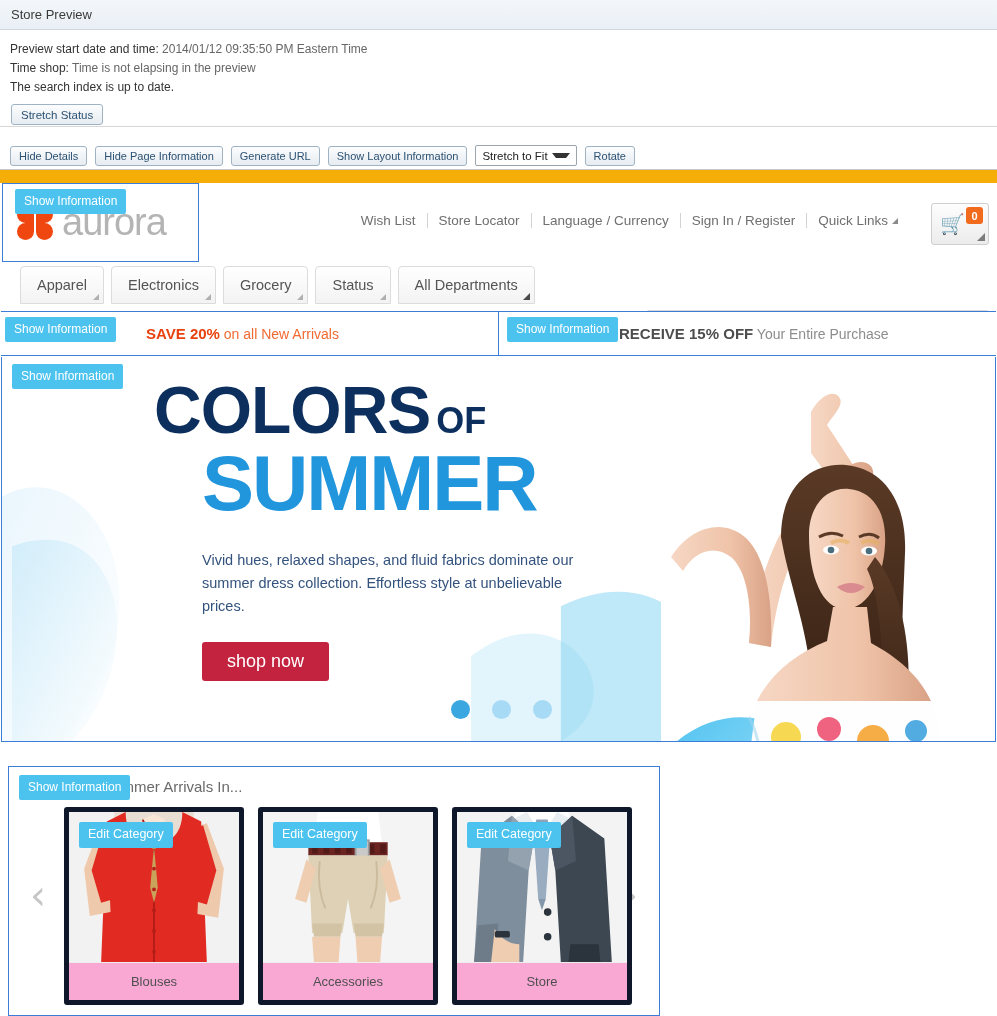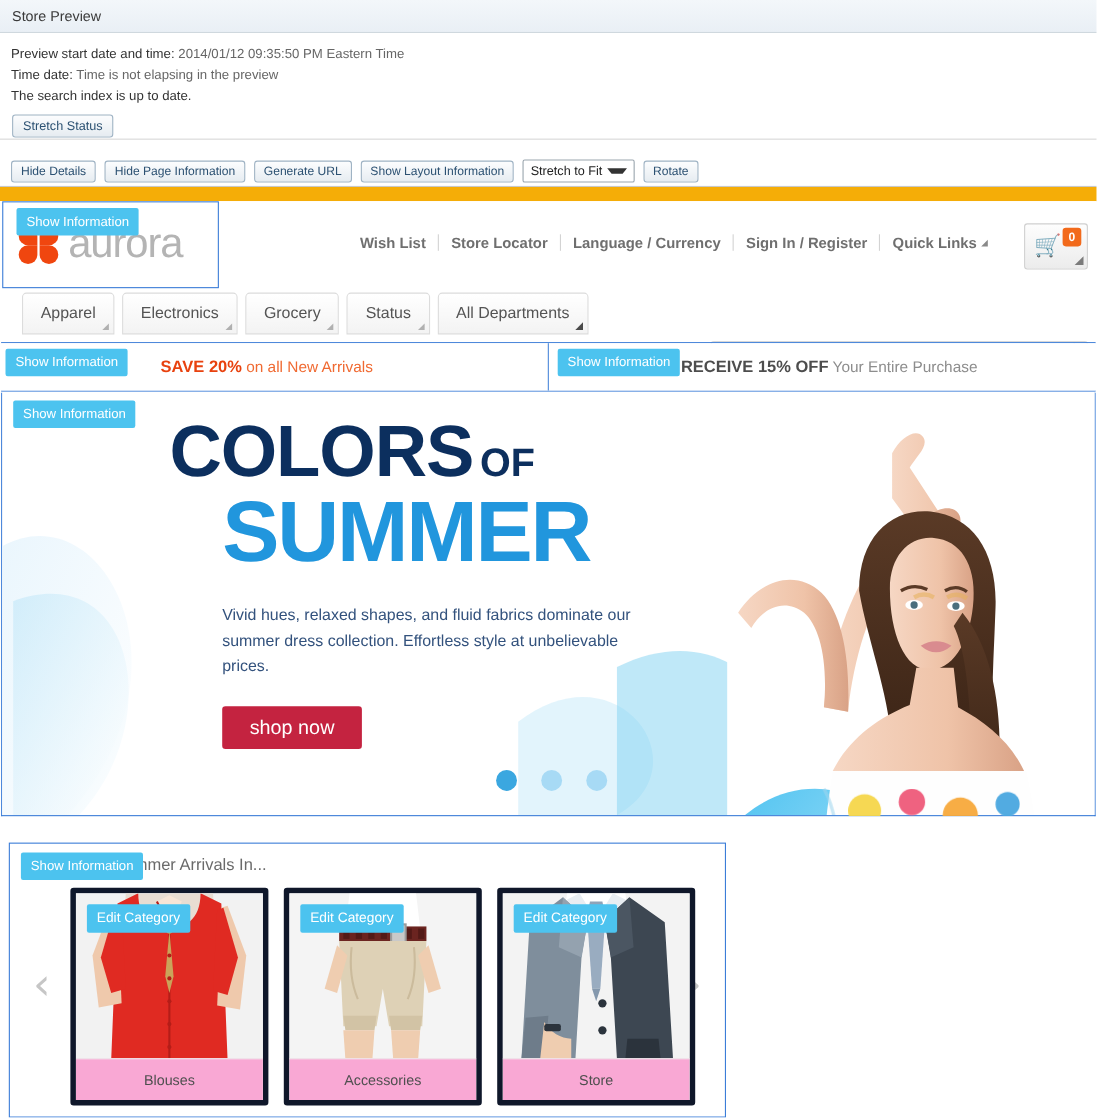--- a/index.html
+++ b/index.html
@@ -88,21 +88,21 @@
   .logo-flower { width: 36px; height: 34px; position: relative; flex: 0 0 auto; }
   .petal { position: absolute; width: 17px; height: 17px; background: #f0460f; border-radius: 50% 50% 50% 0; }
   .p1 { left: 0;  top: 0;  border-radius: 60% 60% 0 60%; }
   .p2 { left: 19px; top: 0;  border-radius: 60% 60% 60% 0; }
   .p3 { left: 0;  top: 17px; border-radius: 60% 0 60% 60%; }
   .p4 { left: 19px; top: 17px; border-radius: 0 60% 60% 60%; }
   .logo-word { font-size: 38px; color: #b4b4b4; letter-spacing: -1px; margin-left: 9px; font-weight: 400; }
 
   .top-links {
     position: absolute; right: 88px; top: 30px;
-    display: flex; align-items: center; font-size: 13.5px; color: #6f6f6f; font-weight: bold;
+    display: flex; align-items: center; font-size: 13.5px; color: #6f6f6f;
   }
   .top-links a { color: #6f6f6f; text-decoration: none; cursor: pointer; padding: 0 11px; white-space: nowrap; }
   .top-links .divider { width: 1px; height: 15px; background: #d3d3d3; }
   .tiny-corner {
     display: inline-block; width: 0; height: 0; margin-left: 4px; vertical-align: 1px;
     border-left: 6px solid transparent; border-bottom: 6px solid #8a8a8a;
   }
 
   .cart-btn {
     position: absolute; right: 8px; top: 20px; width: 58px; height: 42px;
@@ -270,21 +270,21 @@
     <div class="preview-titlebar">
       <span class="preview-title">Store Preview</span>
     </div>
 
     <div class="preview-status">
       <div class="status-line">
         <span class="lbl">Preview start date and time:</span>
         <span class="val">2014/01/12 09:35:50 PM Eastern Time</span>
       </div>
       <div class="status-line">
-        <span class="lbl">Time date:</span>
+        <span class="lbl">Time shop:</span>
         <span class="val">Time is not elapsing in the preview</span>
       </div>
       <div class="status-line">The search index is up to date.</div>
       <div class="refresh-wrap">
         <button class="btn refresh-btn">Stretch Status</button>
       </div>
     </div>
 
     <div class="toolbar-sep"></div>
 

